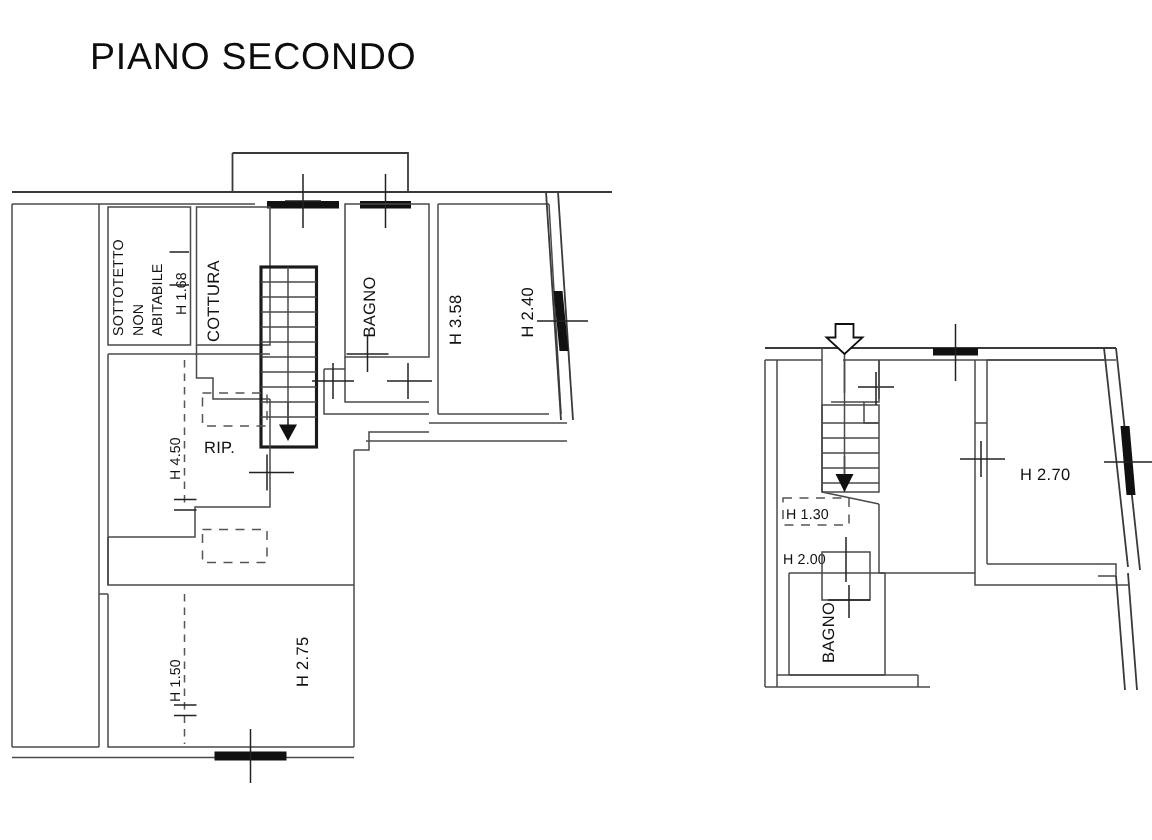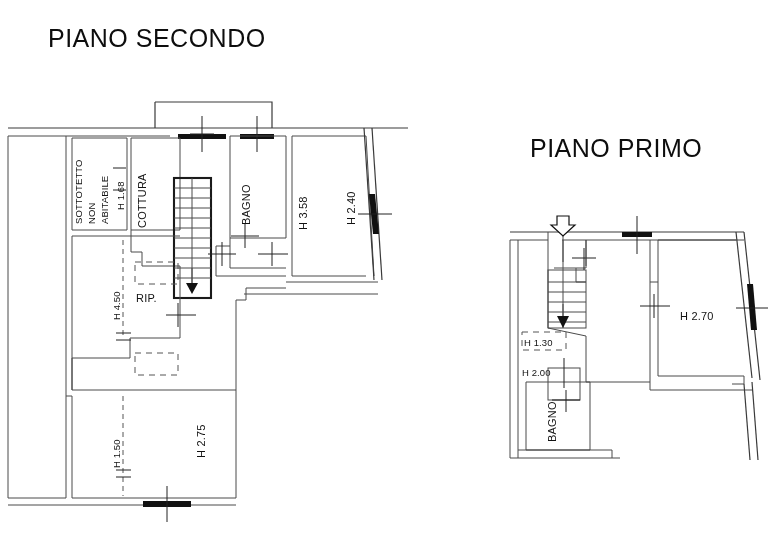--- a/index.html
+++ b/index.html
@@ -23,21 +23,21 @@
   }
   .plan-title {
     position: absolute;
     font-family: "Liberation Sans", sans-serif;
     font-size: 25px;
     font-weight: 400;
     letter-spacing: 0.5px;
     color: #0d0d0d;
     white-space: nowrap;
   }
-  #title-secondo { left: 48px; top: 24px; }
+  #title-secondo { left: 60px; top: 24px; }
   #title-primo   { left: 530px; top: 134px; }
 
   svg { display: block; }
   .w-thin   { fill: none; stroke: #4a4a4a; stroke-width: 1; }
   .w-med    { fill: none; stroke: #3a3a3a; stroke-width: 1.2; }
   .w-thick  { fill: none; stroke: #1a1a1a; stroke-width: 2.1; }
   .w-fill   { fill: #111111; stroke: none; }
   .w-dash   { fill: none; stroke: #555555; stroke-width: 1; stroke-dasharray: 5 4; }
   .w-dashft { fill: none; stroke: #555555; stroke-width: 1; stroke-dasharray: 6 5; }
   .mark     { fill: none; stroke: #222222; stroke-width: 1; }
@@ -57,21 +57,20 @@
     letter-spacing: 0.1px;
   }
 </style>
 </head>
 <body>
 
 <div id="plan-root">
 
   <div class="plan-title" id="title-secondo">PIANO SECONDO</div>
 
-  <div class="plan-title" id="title-primo">PIANO PRIMO</div>
 
   <svg id="svg-secondo" width="470" height="470" viewBox="0 0 470 470" style="position:absolute; left:0px; top:90px;">
 
     <g>
       <path class="w-med" d="M8,38 L408,38"></path>
       <path class="w-thin" d="M8,46 L170,46"></path>
     </g>
 
     <g>
       <path class="w-med" d="M155,12 L272,12 L272,38"></path>

